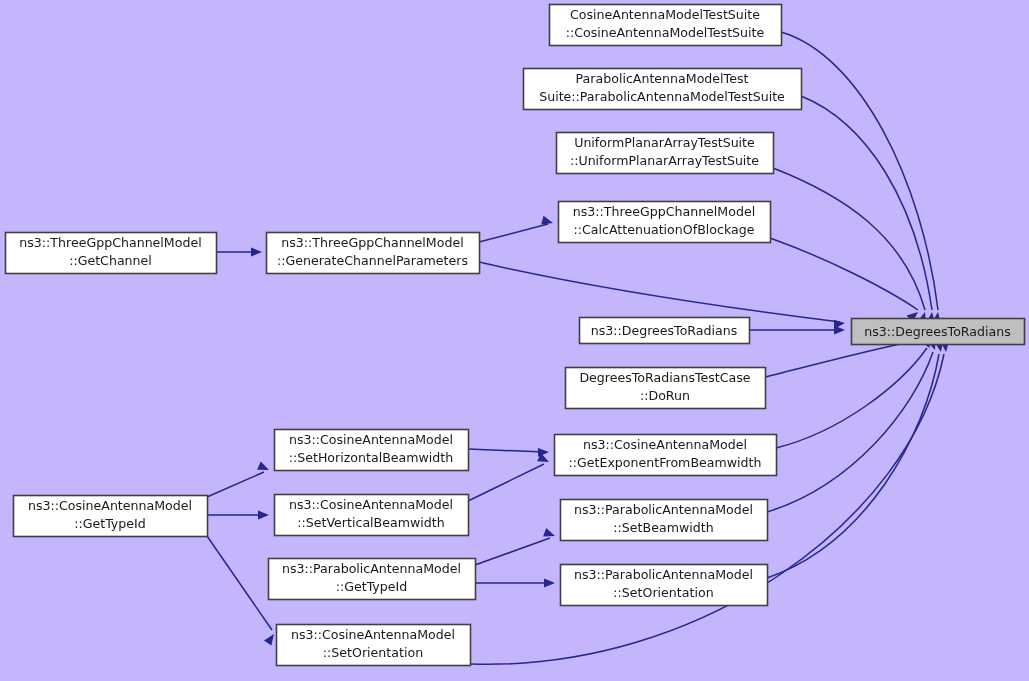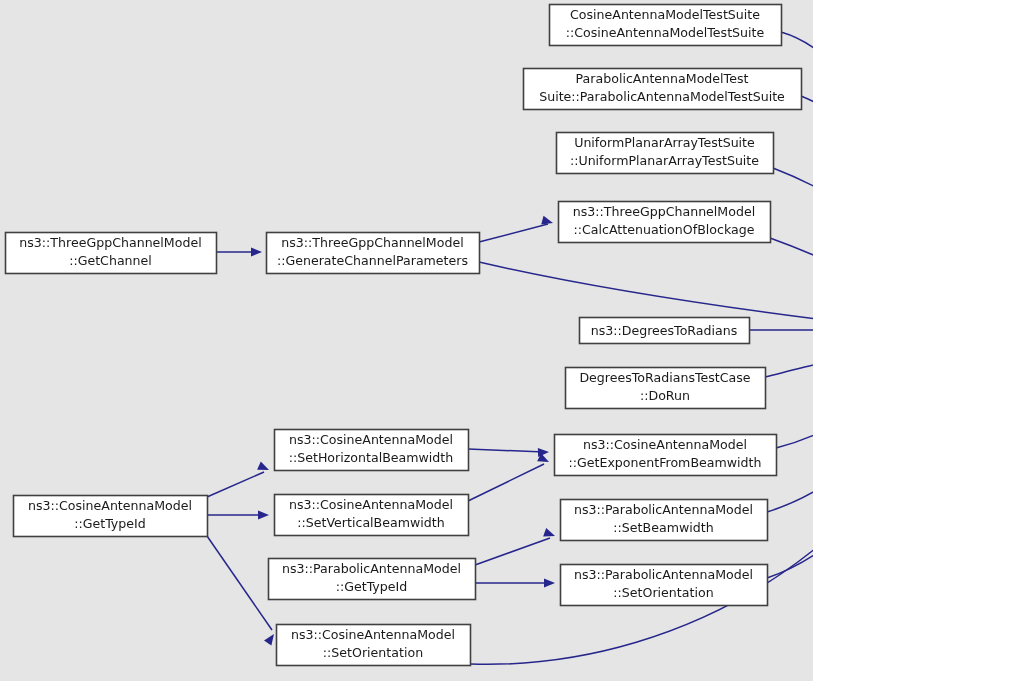--- a/index.html
+++ b/index.html
@@ -2,23 +2,23 @@
 <html><head>
 <meta charset="utf-8">
 <style>
   html, body {
     margin: 0;
     padding: 0;
     background: #ffffff;
   }
   #graph-root {
     position: relative;
-    width: 813px;
+    width: 1029px;
     height: 681px;
-    background: #e5e5e5;
+    background: #c4b5fd;
     font-family: "DejaVu Sans", "Liberation Sans", sans-serif;
     overflow: hidden;
     text-align: center;
   }
   svg#callgraph {
     position: absolute;
     left: 0;
     top: 0;
     width: 1029px;
     height: 681px;

